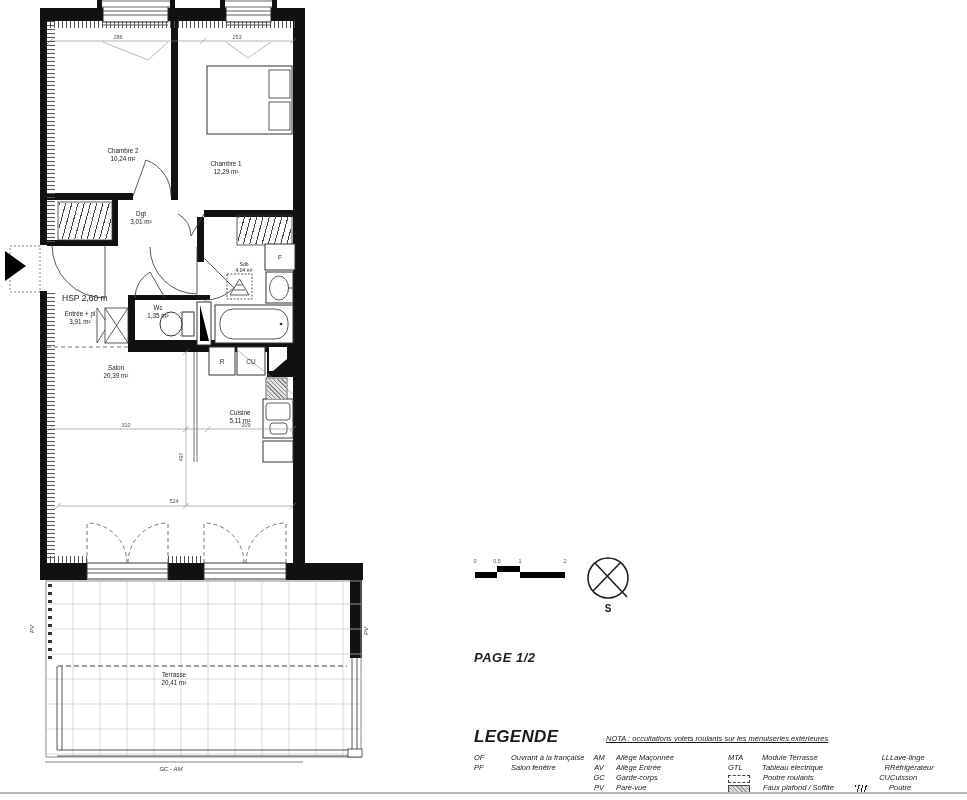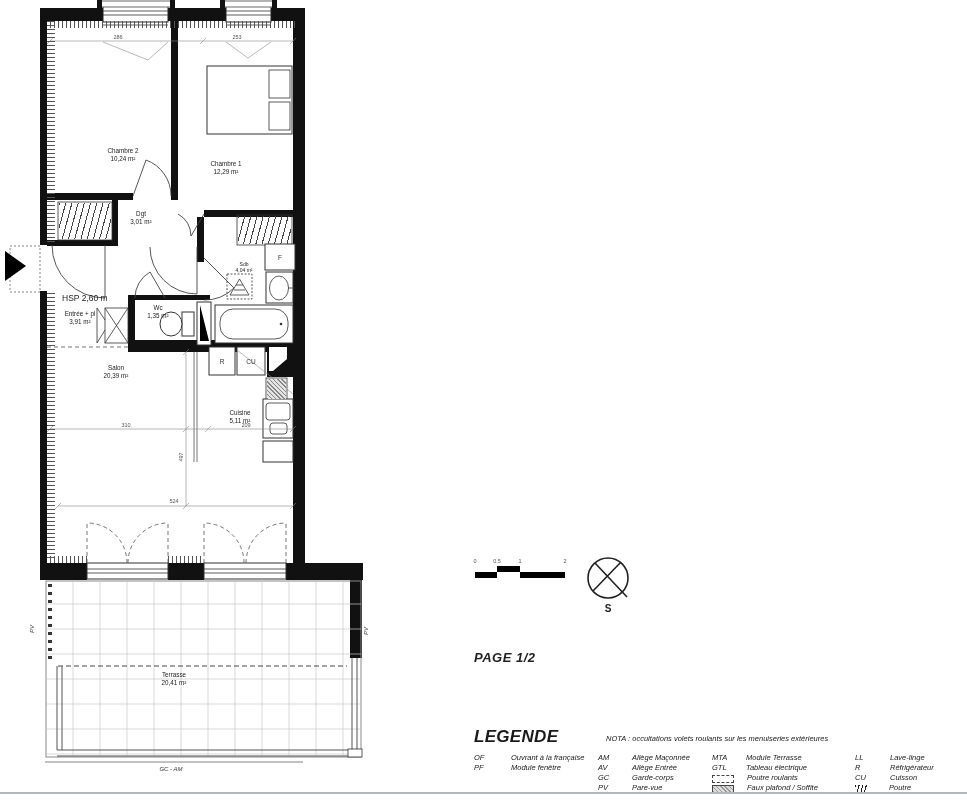--- a/index.html
+++ b/index.html
@@ -26,28 +26,28 @@
   .south{font-size:10px;font-weight:700;fill:#222;}
   
   .hatch{position:absolute;pointer-events:none;}
   .h-vlines{background:repeating-linear-gradient(90deg,#555 0 1px,transparent 1px 4px);}
   .h-hlines{background:repeating-linear-gradient(180deg,#555 0 1px,transparent 1px 4px);}
   .h-slash{background:repeating-linear-gradient(105deg,#444 0 1px,transparent 1px 6px);}
   .h-soff{background:#e3e3e3 repeating-linear-gradient(45deg,#888 0 1px,transparent 1px 3px);}
   
   .legend{position:absolute;left:468px;top:727px;width:498px;color:#1a1a1a;}
   .legend .title{position:absolute;left:6px;top:0;font-size:17px;font-weight:700;font-style:italic;letter-spacing:.3px;}
-  .legend .nota{position:absolute;left:138px;top:7px;font-size:7.5px;font-style:italic;}
+  .legend .nota{position:absolute;left:138px;top:7px;font-size:7.5px;font-style:italic;text-decoration:underline;}
   .lcol{position:absolute;top:26px;font-size:7.5px;font-style:italic;}
   .lrow{display:flex;height:10px;line-height:10px;white-space:nowrap;}
   .labbr{display:inline-block;}
   .c1{left:6px;}  .c1 .labbr{width:37px;}
-  .c2{left:130px;}.c2 .labbr{width:34px;}
-  .c3{left:244px;}.c3 .labbr{width:34px;}
-  .c4{left:387px;}.c4 .labbr{width:35px;}
+  .c2{left:114px;text-align:center;}.c2 .labbr{width:34px;}
+  .c3{left:260px;}.c3 .labbr{width:34px;}
+  .c4{left:387px;}.c4 .labbr{width:35px;text-align:right;}
   .sym{display:inline-block;margin-top:1.5px;}
   .sym-dashed{width:20px;height:6px;border:1px dashed #444;margin-right:13px;}
   .sym-shaded{width:20px;height:6px;border:1px solid #444;margin-right:13px;
               background:#ddd repeating-linear-gradient(45deg,#999 0 1px,transparent 1px 3px);}
   .sym-hatch{width:13px;height:8px;margin-right:21px;
              background:repeating-linear-gradient(105deg,#222 0 1px,transparent 1px 3.5px);}
   .footline{position:absolute;left:0;top:792px;width:967px;height:2px;background:#b3b7ba;}
 </style>
 </head>
 <body>
@@ -258,21 +258,21 @@
     <div class="title">LEGENDE</div>
     <div class="nota">NOTA : occultations volets roulants sur les menuiseries extérieures</div>
 
     <div class="lcol c1">
       <div class="lrow">
         <span class="labbr">OF</span>
         <span>Ouvrant à la française</span>
       </div>
       <div class="lrow">
         <span class="labbr">PF</span>
-        <span>Module fenêtre</span>
+        <span>Salon fenêtre</span>
       </div>
     </div>
 
     <div class="lcol c2">
       <div class="lrow">
         <span class="labbr">AM</span>
         <span>Allège Maçonnée</span>
       </div>
       <div class="lrow">
         <span class="labbr">AV</span>

